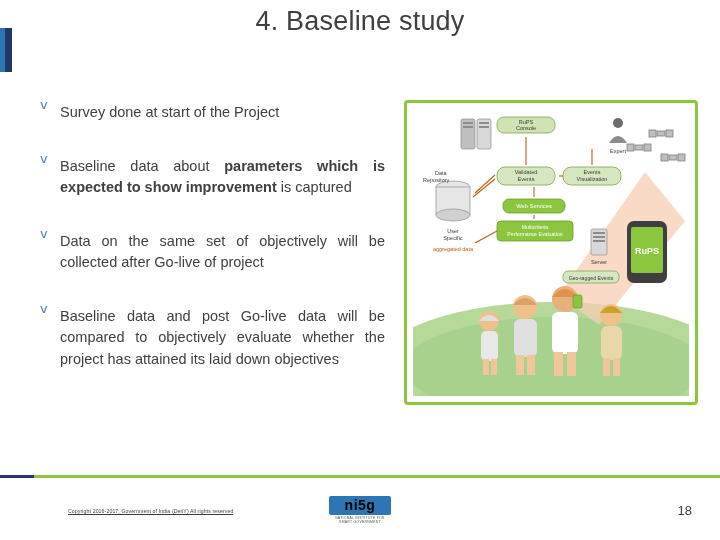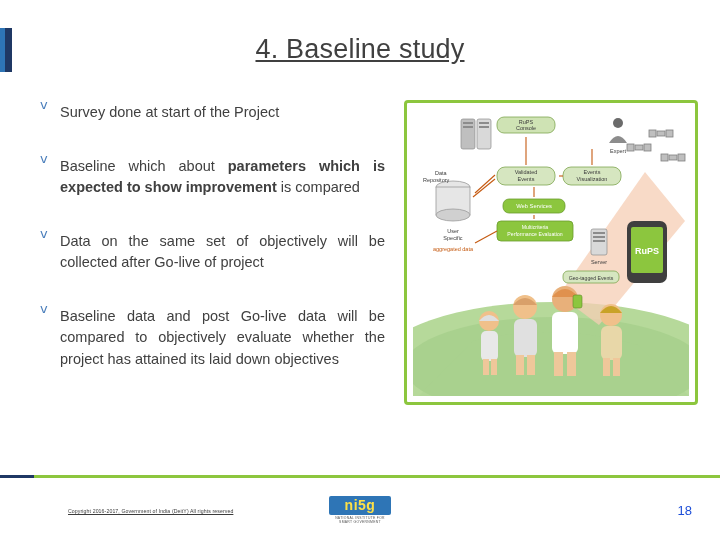--- a/index.html
+++ b/index.html
@@ -45,29 +45,28 @@
     left: 0;
     bottom: 62px;
     width: 34px;
     height: 3px;
     background: #1f3864;
   }
 
   
   .slide-title {
     position: absolute;
-    top: 34px;
+    top: 6px;
     left: 0;
     width: 100%;
     text-align: center;
     font-size: 27px;
     color: #404040;
     font-weight: normal;
     letter-spacing: 0.2px;
-    text-decoration: underline;
   }
 
   
   .bullets {
     position: absolute;
     left: 40px;
     top: 94px;
     width: 345px;
   }
   .bullet-row {
@@ -129,33 +128,33 @@
     color: #3b3b3b;
     text-decoration: underline;
     letter-spacing: 0.1px;
     font-family: "Liberation Sans", sans-serif;
   }
   .slide-number {
     position: absolute;
     right: 28px;
     bottom: 22px;
     font-size: 13px;
-    color: #1d4ed8;
+    color: #404040;
   }
   .logo {
     position: absolute;
     left: 50%;
     transform: translateX(-50%);
     bottom: 16px;
     width: 62px;
     text-align: center;
   }
   .logo-box {
     background: #2e75b6;
-    color: #fde047;
+    color: #000000;
     font-size: 14px;
     font-weight: bold;
     letter-spacing: 0.5px;
     padding: 2px 0 3px 0;
     border-radius: 2px;
     line-height: 14px;
   }
   .logo-sub {
     font-size: 3.4px;
     color: #555;
@@ -171,21 +170,21 @@
 
 <div class="slide-title">4. Baseline study</div>
 
 <div class="bullets">
   <div class="bullet-row">
     <span class="bullet-marker">v</span>
     <span class="bullet-text"><span>Survey done at start of the Project</span></span>
   </div>
   <div class="bullet-row">
     <span class="bullet-marker">v</span>
-    <span class="bullet-text"><span>Baseline which about </span><b>parameters which is expected to show improvement</b><span> is compared</span></span>
+    <span class="bullet-text"><span>Baseline data about </span><b>parameters which is expected to show improvement</b><span> is captured</span></span>
   </div>
   <div class="bullet-row">
     <span class="bullet-marker">v</span>
     <span class="bullet-text"><span>Data on the same set of objectively will be collected after Go-live of project</span></span>
   </div>
   <div class="bullet-row">
     <span class="bullet-marker">v</span>
     <span class="bullet-text"><span>Baseline data and post Go-live data will be compared to objectively evaluate whether the project has attained its laid down objectives</span></span>
   </div>
 </div>

